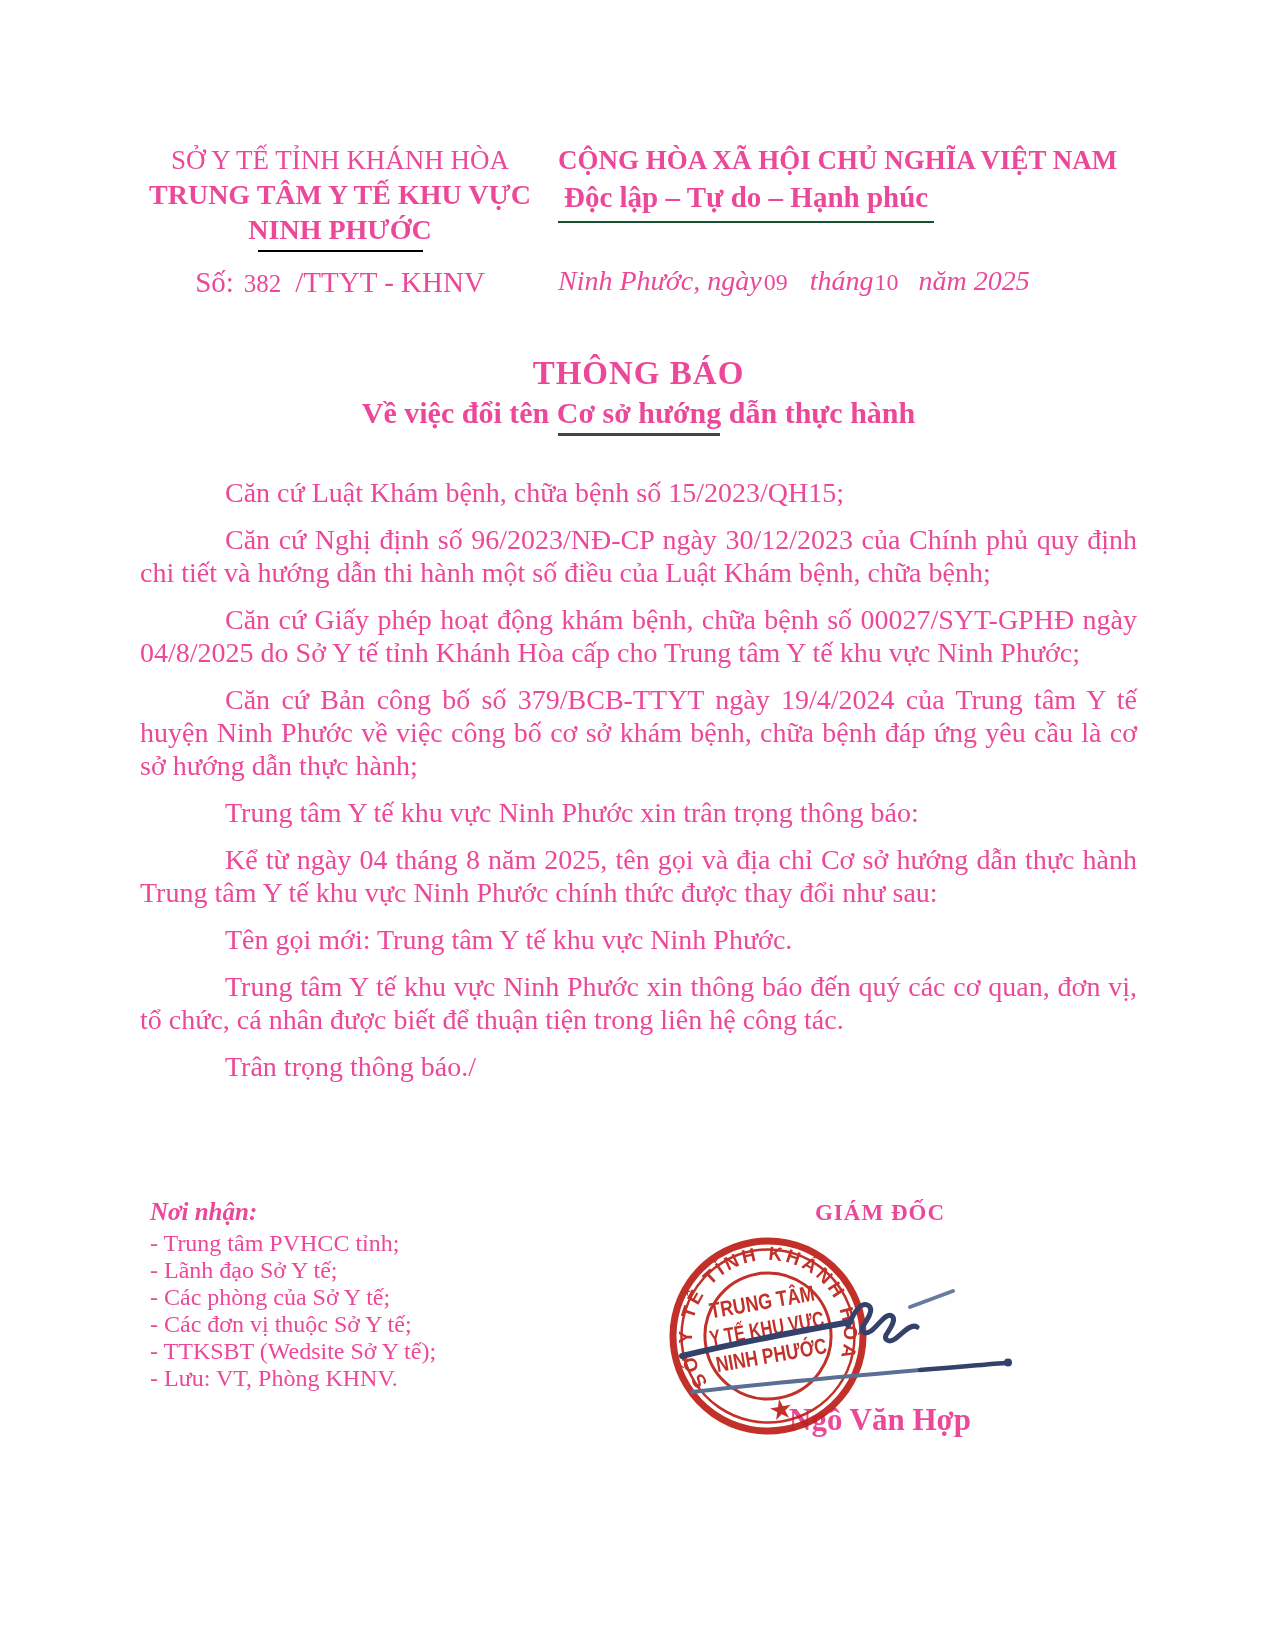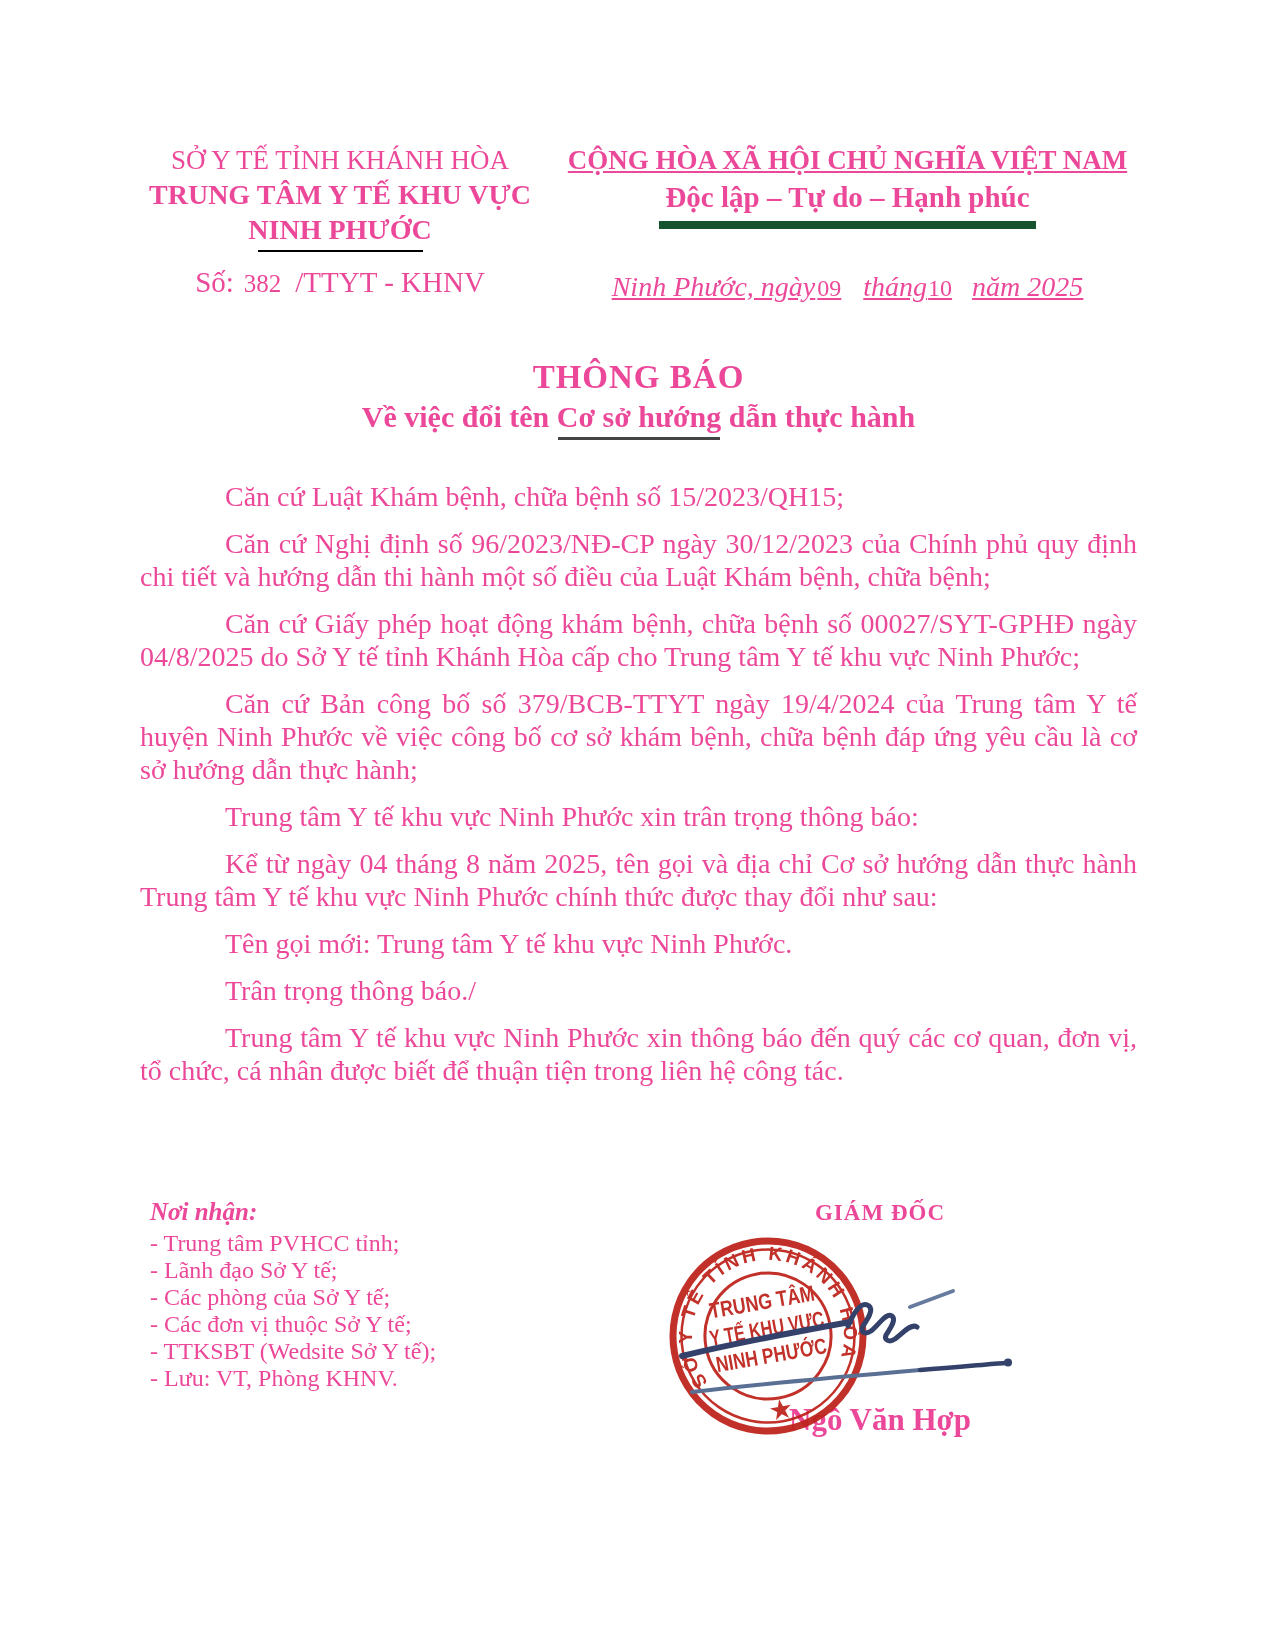--- a/index.html
+++ b/index.html
@@ -10,31 +10,31 @@
     background:#ffffff;
     font-family:"Liberation Serif","DejaVu Serif",serif;
     color:#ec4899;
     overflow:hidden;
     box-sizing:border-box;
     padding:143px 138px 0 140px;
   }
   
   .header{display:flex;align-items:flex-start;}
   .header-left{width:400px;text-align:center;flex:0 0 auto;}
-  .header-right{flex:1 1 auto;text-align:center;padding-left:18px;text-decoration:underline;}
+  .header-right{flex:1 1 auto;padding-left:18px;}
   .h-dept{font-size:27px;line-height:34px;}
   .h-org1{font-size:28px;font-weight:bold;line-height:36px;}
   .h-org2{font-size:28px;font-weight:bold;line-height:34px;}
   .h-rule{width:165px;border-bottom:2px solid #000;margin:3px auto 0;}
   .h-ref{font-size:29px;line-height:36px;margin-top:12px;white-space:nowrap;}
   .h-ref .ref-number{font-size:25px;padding:0 8px 0 10px;}
   .h-ref .ref-suffix{padding-left:6px;}
   .h-motto1{font-size:27px;font-weight:bold;line-height:34px;white-space:nowrap;}
   .h-motto2{font-size:29px;font-weight:bold;line-height:36px;margin-top:2px;}
-  .h-motto2 .underl{display:inline-block;border-bottom:8px solid #14532d;padding:0 6px 6px;}
+  .h-motto2 .underl{display:inline-block;border-bottom:2px solid #14532d;padding:0 6px 6px;}
   .h-date{font-size:28px;font-style:italic;margin-top:40px;line-height:36px;white-space:nowrap;}
   .h-date .num{font-style:normal;font-size:24px;}
   .h-date .d1{margin-left:2px;margin-right:22px;}
   .h-date .d2{margin-left:1px;margin-right:20px;}
   
   .title-block{text-align:center;margin-top:50px;}
   .doc-title{font-size:33px;font-weight:bold;line-height:42px;letter-spacing:1px;}
   .doc-subtitle{font-size:30px;font-weight:bold;line-height:38px;}
   .subtitle-rule{width:162px;border-bottom:3px solid #454545;margin:1px auto 0;}
   
@@ -87,22 +87,22 @@
   </div>
 
   <div class="body-text">
     <p>Căn cứ Luật Khám bệnh, chữa bệnh số 15/2023/QH15;</p>
     <p>Căn cứ Nghị định số 96/2023/NĐ-CP ngày 30/12/2023 của Chính phủ quy định chi tiết và hướng dẫn thi hành một số điều của Luật Khám bệnh, chữa bệnh;</p>
     <p>Căn cứ Giấy phép hoạt động khám bệnh, chữa bệnh số 00027/SYT-GPHĐ ngày 04/8/2025 do Sở Y tế tỉnh Khánh Hòa cấp cho Trung tâm Y tế khu vực Ninh Phước;</p>
     <p>Căn cứ Bản công bố số 379/BCB-TTYT ngày 19/4/2024 của Trung tâm Y tế huyện Ninh Phước về việc công bố cơ sở khám bệnh, chữa bệnh đáp ứng yêu cầu là cơ sở hướng dẫn thực hành;</p>
     <p>Trung tâm Y tế khu vực Ninh Phước xin trân trọng thông báo:</p>
     <p>Kể từ ngày 04 tháng 8 năm 2025, tên gọi và địa chỉ Cơ sở hướng dẫn thực hành Trung tâm Y tế khu vực Ninh Phước chính thức được thay đổi như sau:</p>
     <p>Tên gọi mới: Trung tâm Y tế khu vực Ninh Phước.</p>
+    <p>Trung tâm Y tế khu vực Ninh Phước xin thông báo đến quý các cơ quan, đơn vị, tổ chức, cá nhân được biết để thuận tiện trong liên hệ công tác.</p>
     <p>Trân trọng thông báo./</p>
-    <p>Trung tâm Y tế khu vực Ninh Phước xin thông báo đến quý các cơ quan, đơn vị, tổ chức, cá nhân được biết để thuận tiện trong liên hệ công tác.</p>
   </div>
 
   <div class="recipients">
     <div class="rc-title">Nơi nhận:</div>
     <div class="rc-item">- Trung tâm PVHCC tỉnh;</div>
     <div class="rc-item">- Lãnh đạo Sở Y tế;</div>
     <div class="rc-item">- Các phòng của Sở Y tế;</div>
     <div class="rc-item">- Các đơn vị thuộc Sở Y tế;</div>
     <div class="rc-item">- TTKSBT (Wedsite Sở Y tế);</div>
     <div class="rc-item">- Lưu: VT, Phòng KHNV.</div>

